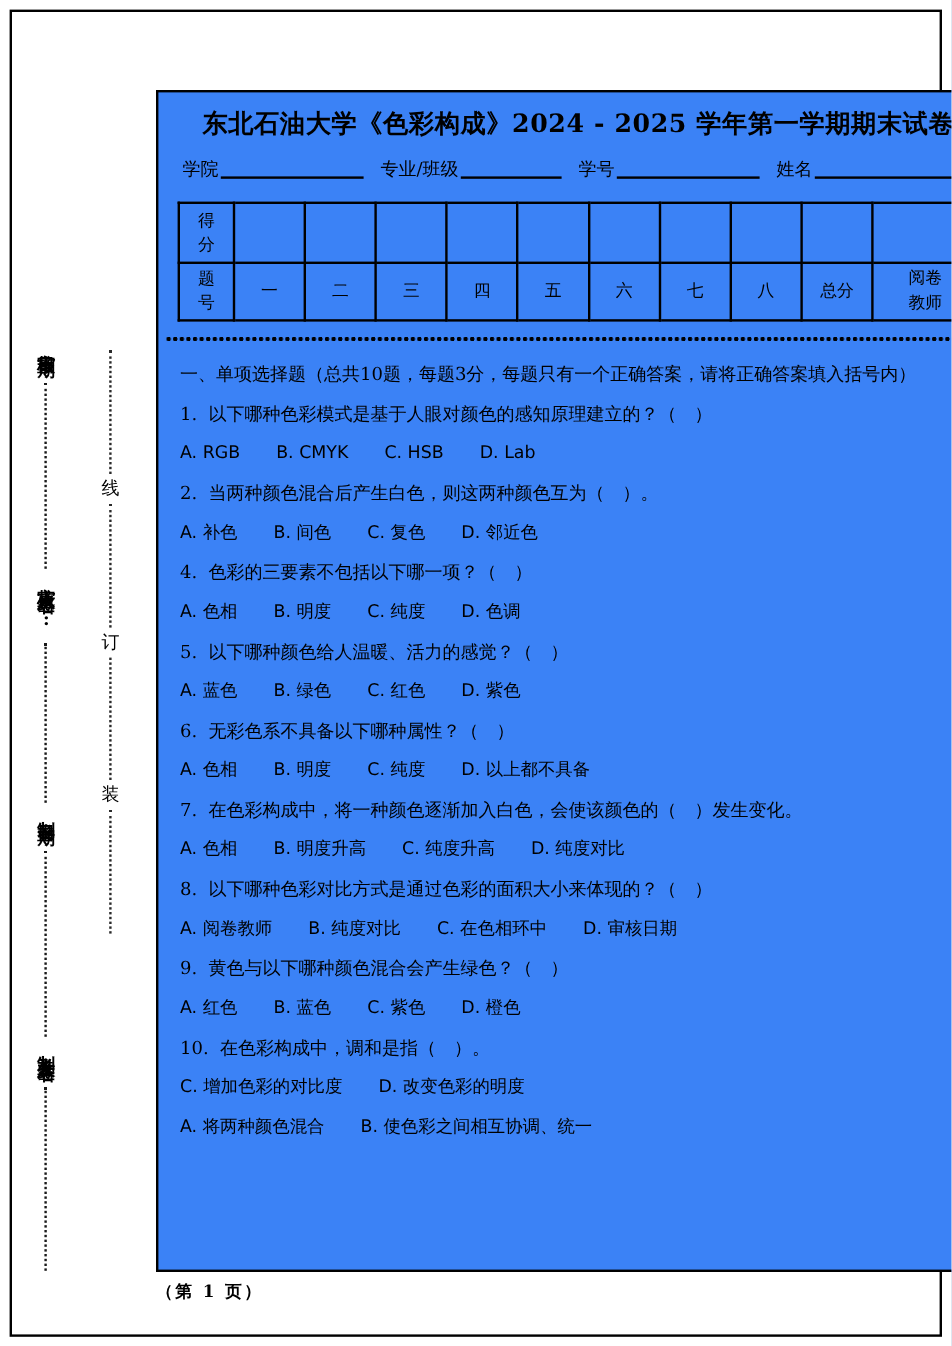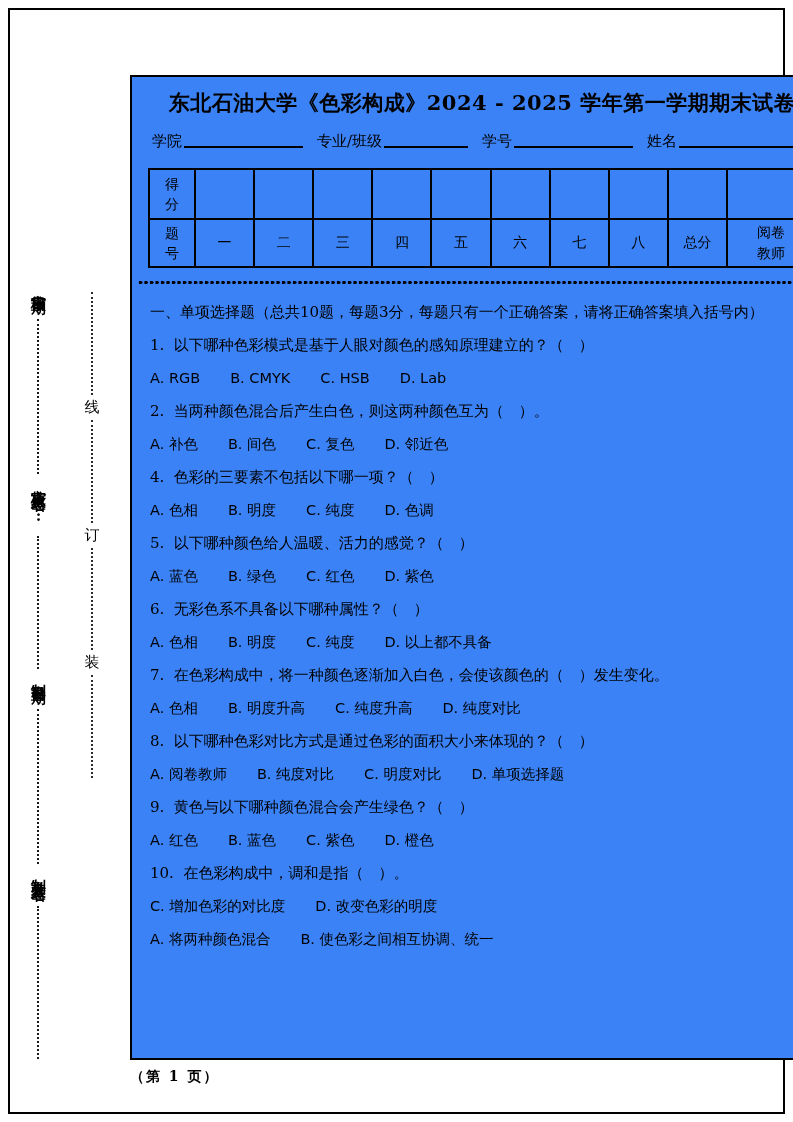--- a/index.html
+++ b/index.html
@@ -93,21 +93,21 @@
     font-weight: 700;
     letter-spacing: 0.5px;
     white-space: nowrap;
   }
   .info-row {
     margin: 14px 20px 0;
     display: flex;
     font-size: 15px;
     align-items: flex-end;
   }
-  .field { flex: 1; display: flex; align-items: flex-start; min-width: 0; }
+  .field { flex: 1; display: flex; align-items: center; min-width: 0; }
   .field-label { white-space: nowrap; line-height: 1.4; }
   .field-line {
     flex: 1;
     border-bottom: 2px solid #000;
     height: 1.1em;
     margin: 0 14px 1px 2px;
   }
   .field:last-child .field-line { margin-right: 2px; }
 
   .score-table {
@@ -291,21 +291,21 @@
         <div class="question">
           <p class="q-stem">6.&nbsp;&nbsp;无彩色系不具备以下哪种属性？（　）</p>
           <p class="q-options"><span class="opt">A. 色相</span><span class="opt">B. 明度</span><span class="opt">C. 纯度</span><span class="opt">D. 以上都不具备</span></p>
         </div>
         <div class="question">
           <p class="q-stem">7.&nbsp;&nbsp;在色彩构成中，将一种颜色逐渐加入白色，会使该颜色的（　）发生变化。</p>
           <p class="q-options"><span class="opt">A. 色相</span><span class="opt">B. 明度升高</span><span class="opt">C. 纯度升高</span><span class="opt">D. 纯度对比</span></p>
         </div>
         <div class="question">
           <p class="q-stem">8.&nbsp;&nbsp;以下哪种色彩对比方式是通过色彩的面积大小来体现的？（　）</p>
-          <p class="q-options"><span class="opt">A. 阅卷教师</span><span class="opt">B. 纯度对比</span><span class="opt">C. 明度对比</span><span class="opt">D. 单项选择题</span></p>
+          <p class="q-options"><span class="opt">A. 阅卷教师</span><span class="opt">B. 纯度对比</span><span class="opt">C. 在色相环中</span><span class="opt">D. 审核日期</span></p>
         </div>
         <div class="question">
           <p class="q-stem">9.&nbsp;&nbsp;黄色与以下哪种颜色混合会产生绿色？（　）</p>
           <p class="q-options"><span class="opt">A. 红色</span><span class="opt">B. 蓝色</span><span class="opt">C. 紫色</span><span class="opt">D. 橙色</span></p>
         </div>
         <div class="question">
           <p class="q-stem">10.&nbsp;&nbsp;在色彩构成中，调和是指（　）。</p>
           <p class="q-options"><span class="opt">C. 增加色彩的对比度</span><span class="opt">D. 改变色彩的明度</span></p>
           <p class="q-options"><span class="opt">A. 将两种颜色混合</span><span class="opt">B. 使色彩之间相互协调、统一</span></p>
         </div>

